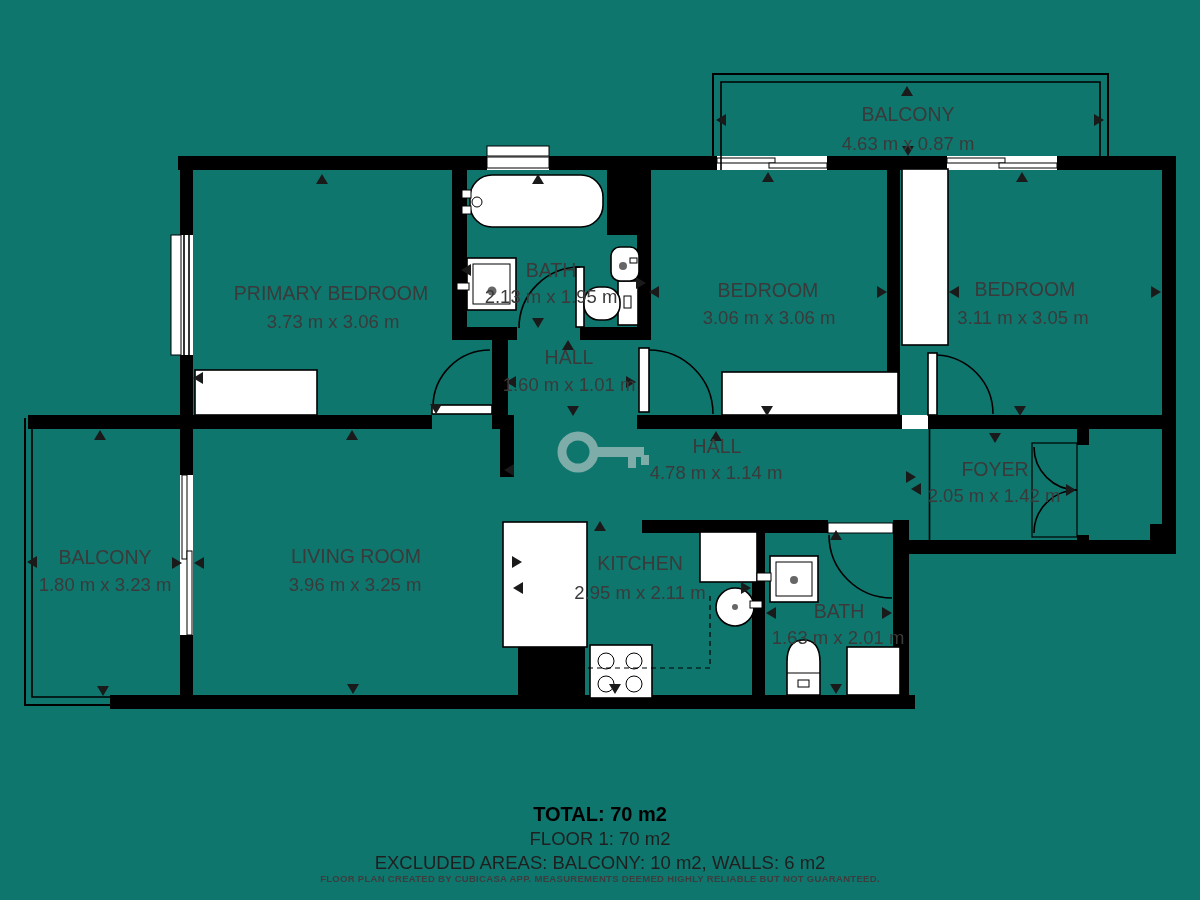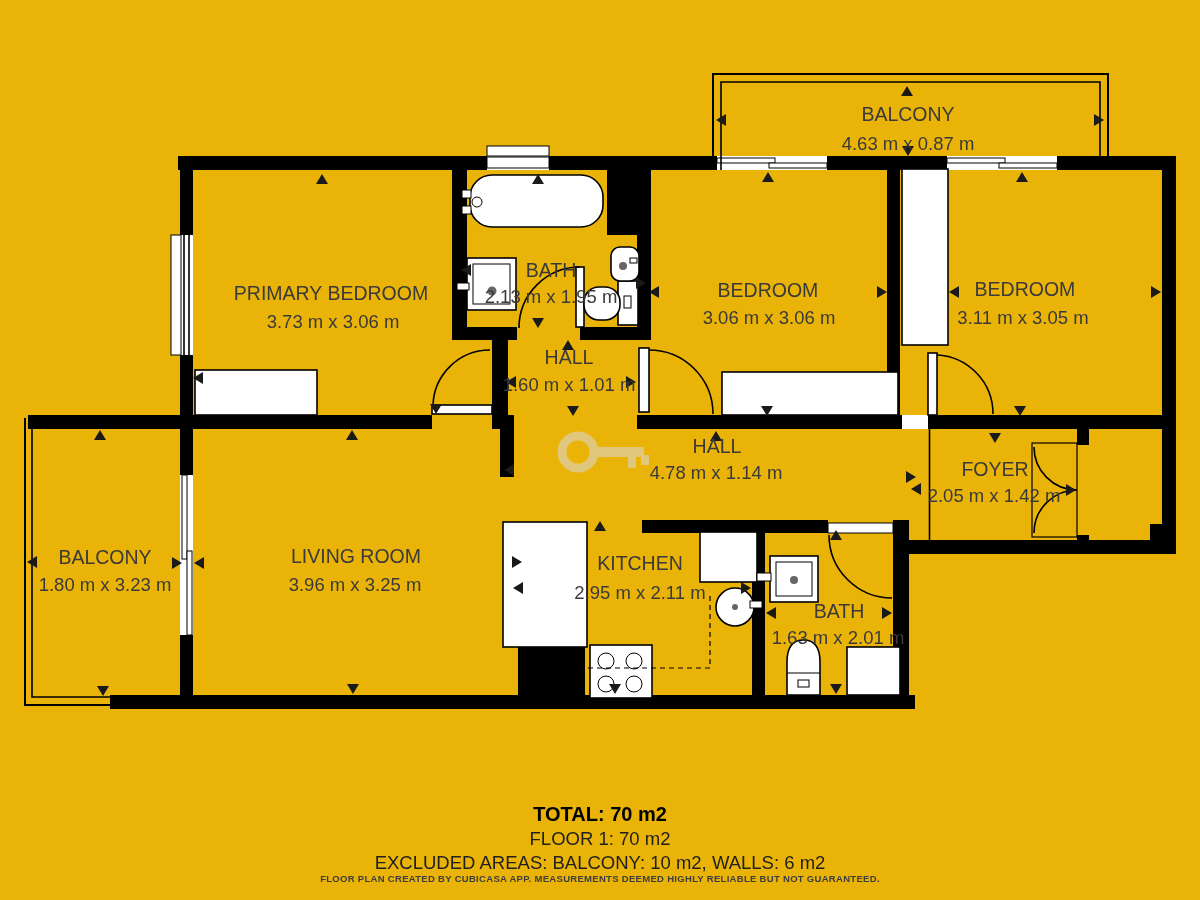--- a/index.html
+++ b/index.html
@@ -1,16 +1,16 @@
 <!DOCTYPE html>
 <html><head>
 <meta charset="utf-8">
 <style>
   html,body{margin:0;padding:0;background:#ffffff;}
-  .page{width:1200px;height:900px;position:relative;background:#eab308;overflow:hidden;
+  .page{width:1200px;height:900px;position:relative;background:#0f766e;overflow:hidden;
         font-family:"Liberation Sans","DejaVu Sans",sans-serif;}
   svg{display:block;}
   .wall{fill:#000;}
   .gap{fill:#fff;}
   .thin{stroke:#000;stroke-width:1.6;fill:none;}
   .thin2{stroke:#000;stroke-width:2;fill:none;}
   .fix{stroke:#000;stroke-width:1.6;fill:#fff;}
   .fix-light{stroke:#000;stroke-width:1;fill:#fff;}
   .dot{fill:#666;stroke:none;}
   .dash{stroke:#000;stroke-width:1.2;fill:none;stroke-dasharray:5 4;}

